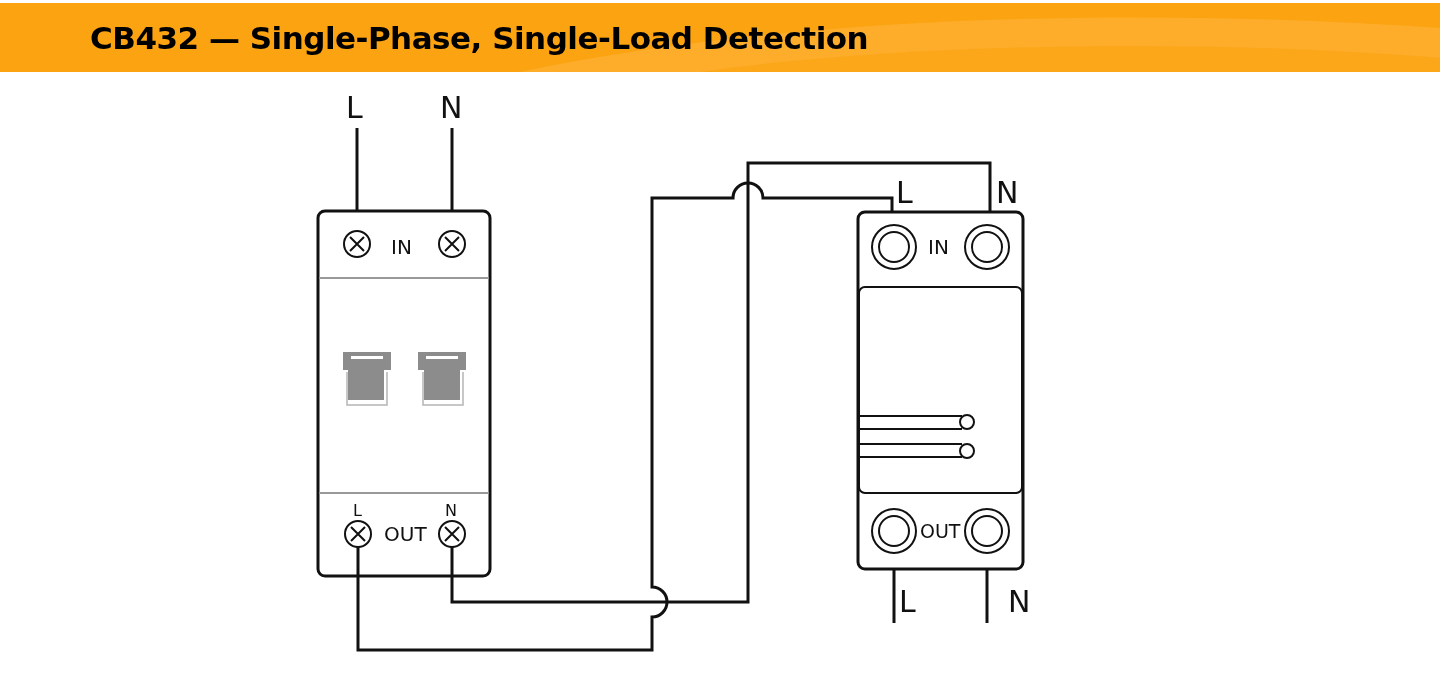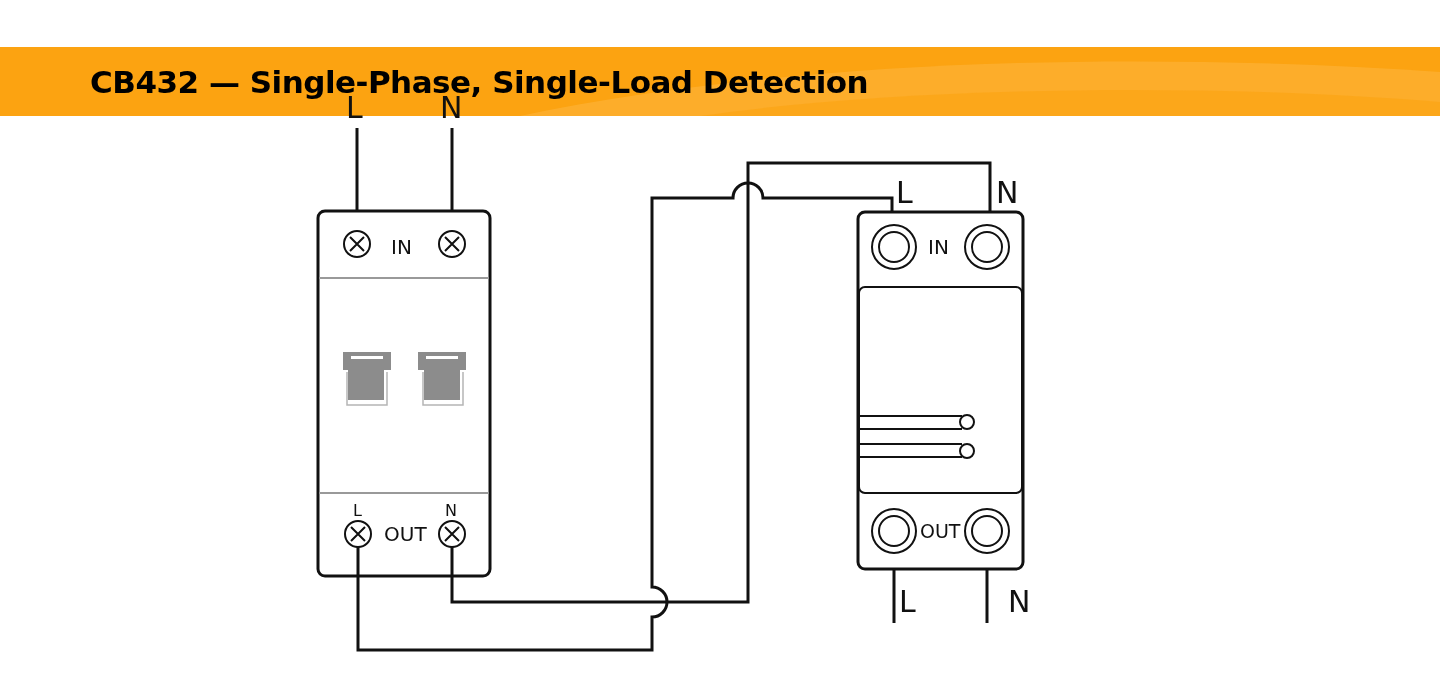--- a/index.html
+++ b/index.html
@@ -1,17 +1,17 @@
 <!DOCTYPE html>
 <html><head>
   <meta charset="utf-8">
   <style>
     html, body { margin: 0; padding: 0; background: #ffffff; }
     body { width: 1440px; height: 684px; position: relative; overflow: hidden; font-family: "DejaVu Sans", sans-serif; }
-    .banner { position: absolute; left: 0; top: 3px; width: 1440px; height: 69px; overflow: hidden; background: #fca311; margin-top: 44px; }
+    .banner { position: absolute; left: 0; top: 3px; width: 1440px; height: 69px; overflow: hidden; background: #fca311; }
     .banner svg { position: absolute; left: 0; top: 0; }
     .banner-title { position: absolute; left: 90px; top: 17px; font-family: "DejaVu Sans", sans-serif; font-weight: bold; font-size: 31px; letter-spacing: -0.5px; color: #000; white-space: nowrap; }
     .diagram { position: absolute; left: 0; top: 0; }
     .lbl { font-family: "DejaVu Sans", sans-serif; fill: #111; }
   </style>
 </head>
 <body>
 
 <div class="banner">
   <svg width="1440" height="69">

